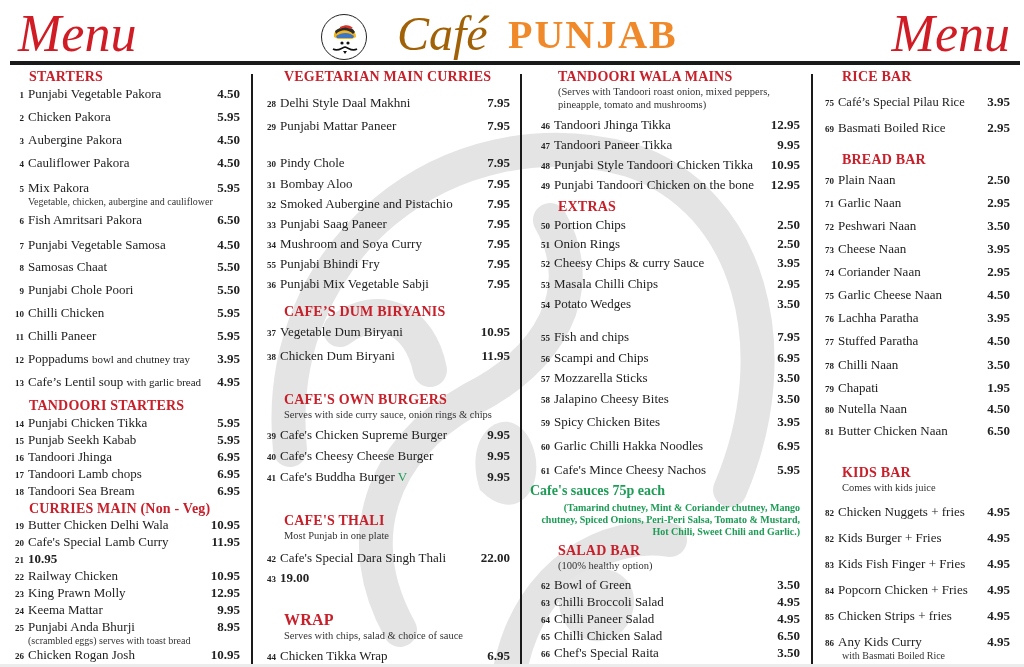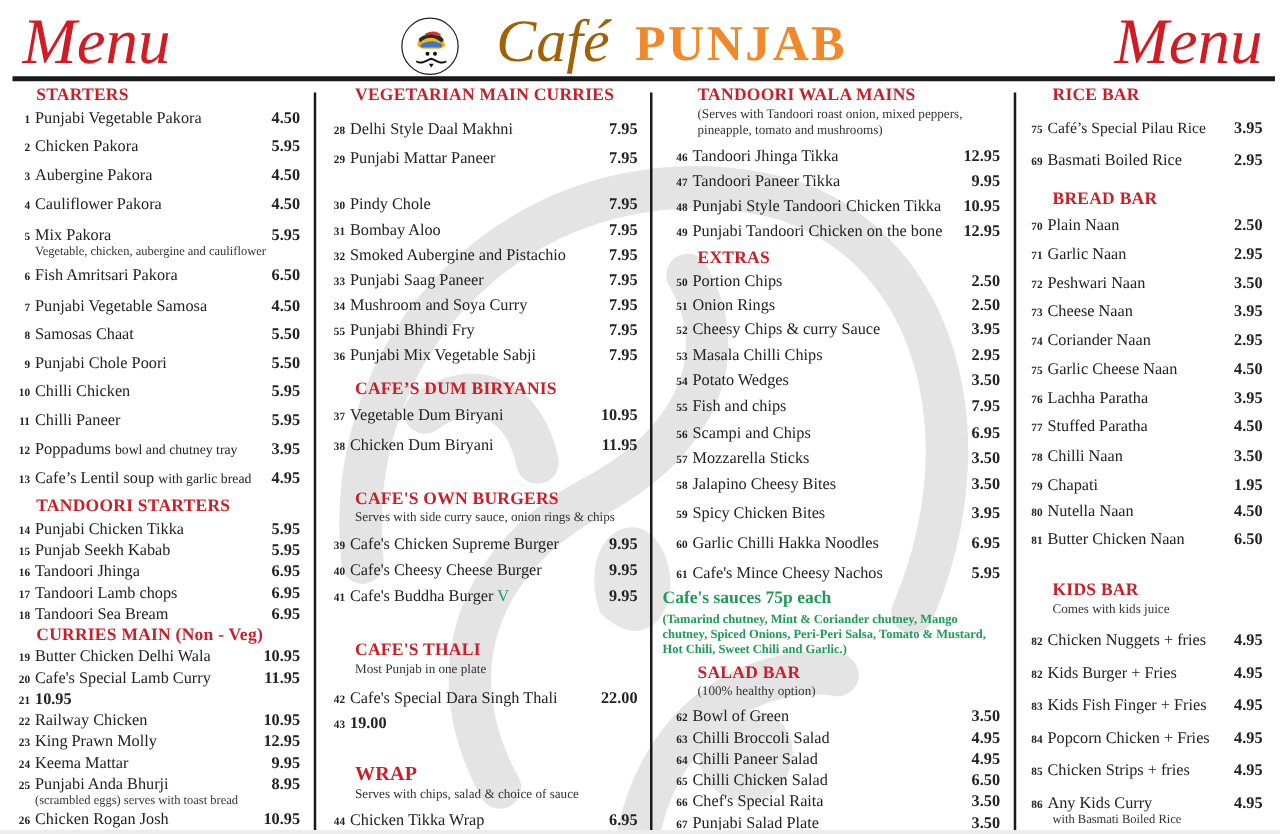--- a/index.html
+++ b/index.html
@@ -20,21 +20,21 @@
   .sec-title { color: #c8202a; font-weight: bold; font-size: 14px; line-height: 17px; letter-spacing: 0.2px; }
   .sec-sub { font-size: 11px; color: #333; line-height: 13px; }
   .item { position: relative; display: flex; align-items: baseline; font-size: 13px; line-height: 16px; }
   .num { display: inline-block; font-size: 9px; font-weight: bold; width: 18px; text-align: right; padding-right: 4px; color: #222; flex: none; }
   .name { flex: 1; white-space: nowrap; }
   .name small { font-size: 11px; }
   .price { font-weight: bold; font-size: 13px; text-align: right; flex: none; }
   .note { font-size: 10.5px; color: #333; padding-left: 28px; line-height: 12px; margin-top: -1px; }
   .veg-mark { color: #1d9c56; }
   .sauce-title { color: #1d9c56; font-weight: bold; font-size: 14px; line-height: 17px; }
-  .sauce-list { color: #1d9c56; font-weight: bold; font-size: 10px; text-align: left; line-height: 12px; }
+  .sauce-list { color: #1d9c56; font-weight: bold; font-size: 10px; text-align: right; line-height: 12px; }
 </style>
 </head>
 <body>
 
 <div class="page">
 
   <svg class="watermark" viewBox="0 0 560 600">
     <g fill="none" stroke="#e4e4e4" stroke-width="34" stroke-linecap="round">
       <path d="M60 380 C 40 180, 220 40, 400 90 C 520 130, 560 280, 500 420"></path>
       <path d="M170 560 C 120 470, 150 380, 240 330 C 320 290, 360 220, 320 150"></path>
@@ -366,21 +366,21 @@
       <div class="item" style="margin-bottom:4px">
           <span class="num" style="width:24px">52</span>
           <span class="name">Cheesy  Chips   &amp; curry Sauce</span>
           <span class="price">3.95</span>
         </div>
       <div class="item" style="margin-bottom:3px">
           <span class="num" style="width:24px">53</span>
           <span class="name">Masala Chilli  Chips</span>
           <span class="price">2.95</span>
         </div>
-      <div class="item" style="margin-bottom:4px">
+      <div class="item" style="margin-bottom:16px">
           <span class="num" style="width:24px">54</span>
           <span class="name">Potato Wedges</span>
           <span class="price">3.50</span>
         </div>
       <div class="item" style="margin-bottom:4px">
           <span class="num" style="width:24px">55</span>
           <span class="name">Fish and chips</span>
           <span class="price">7.95</span>
         </div>
       <div class="item" style="margin-bottom:3px">

